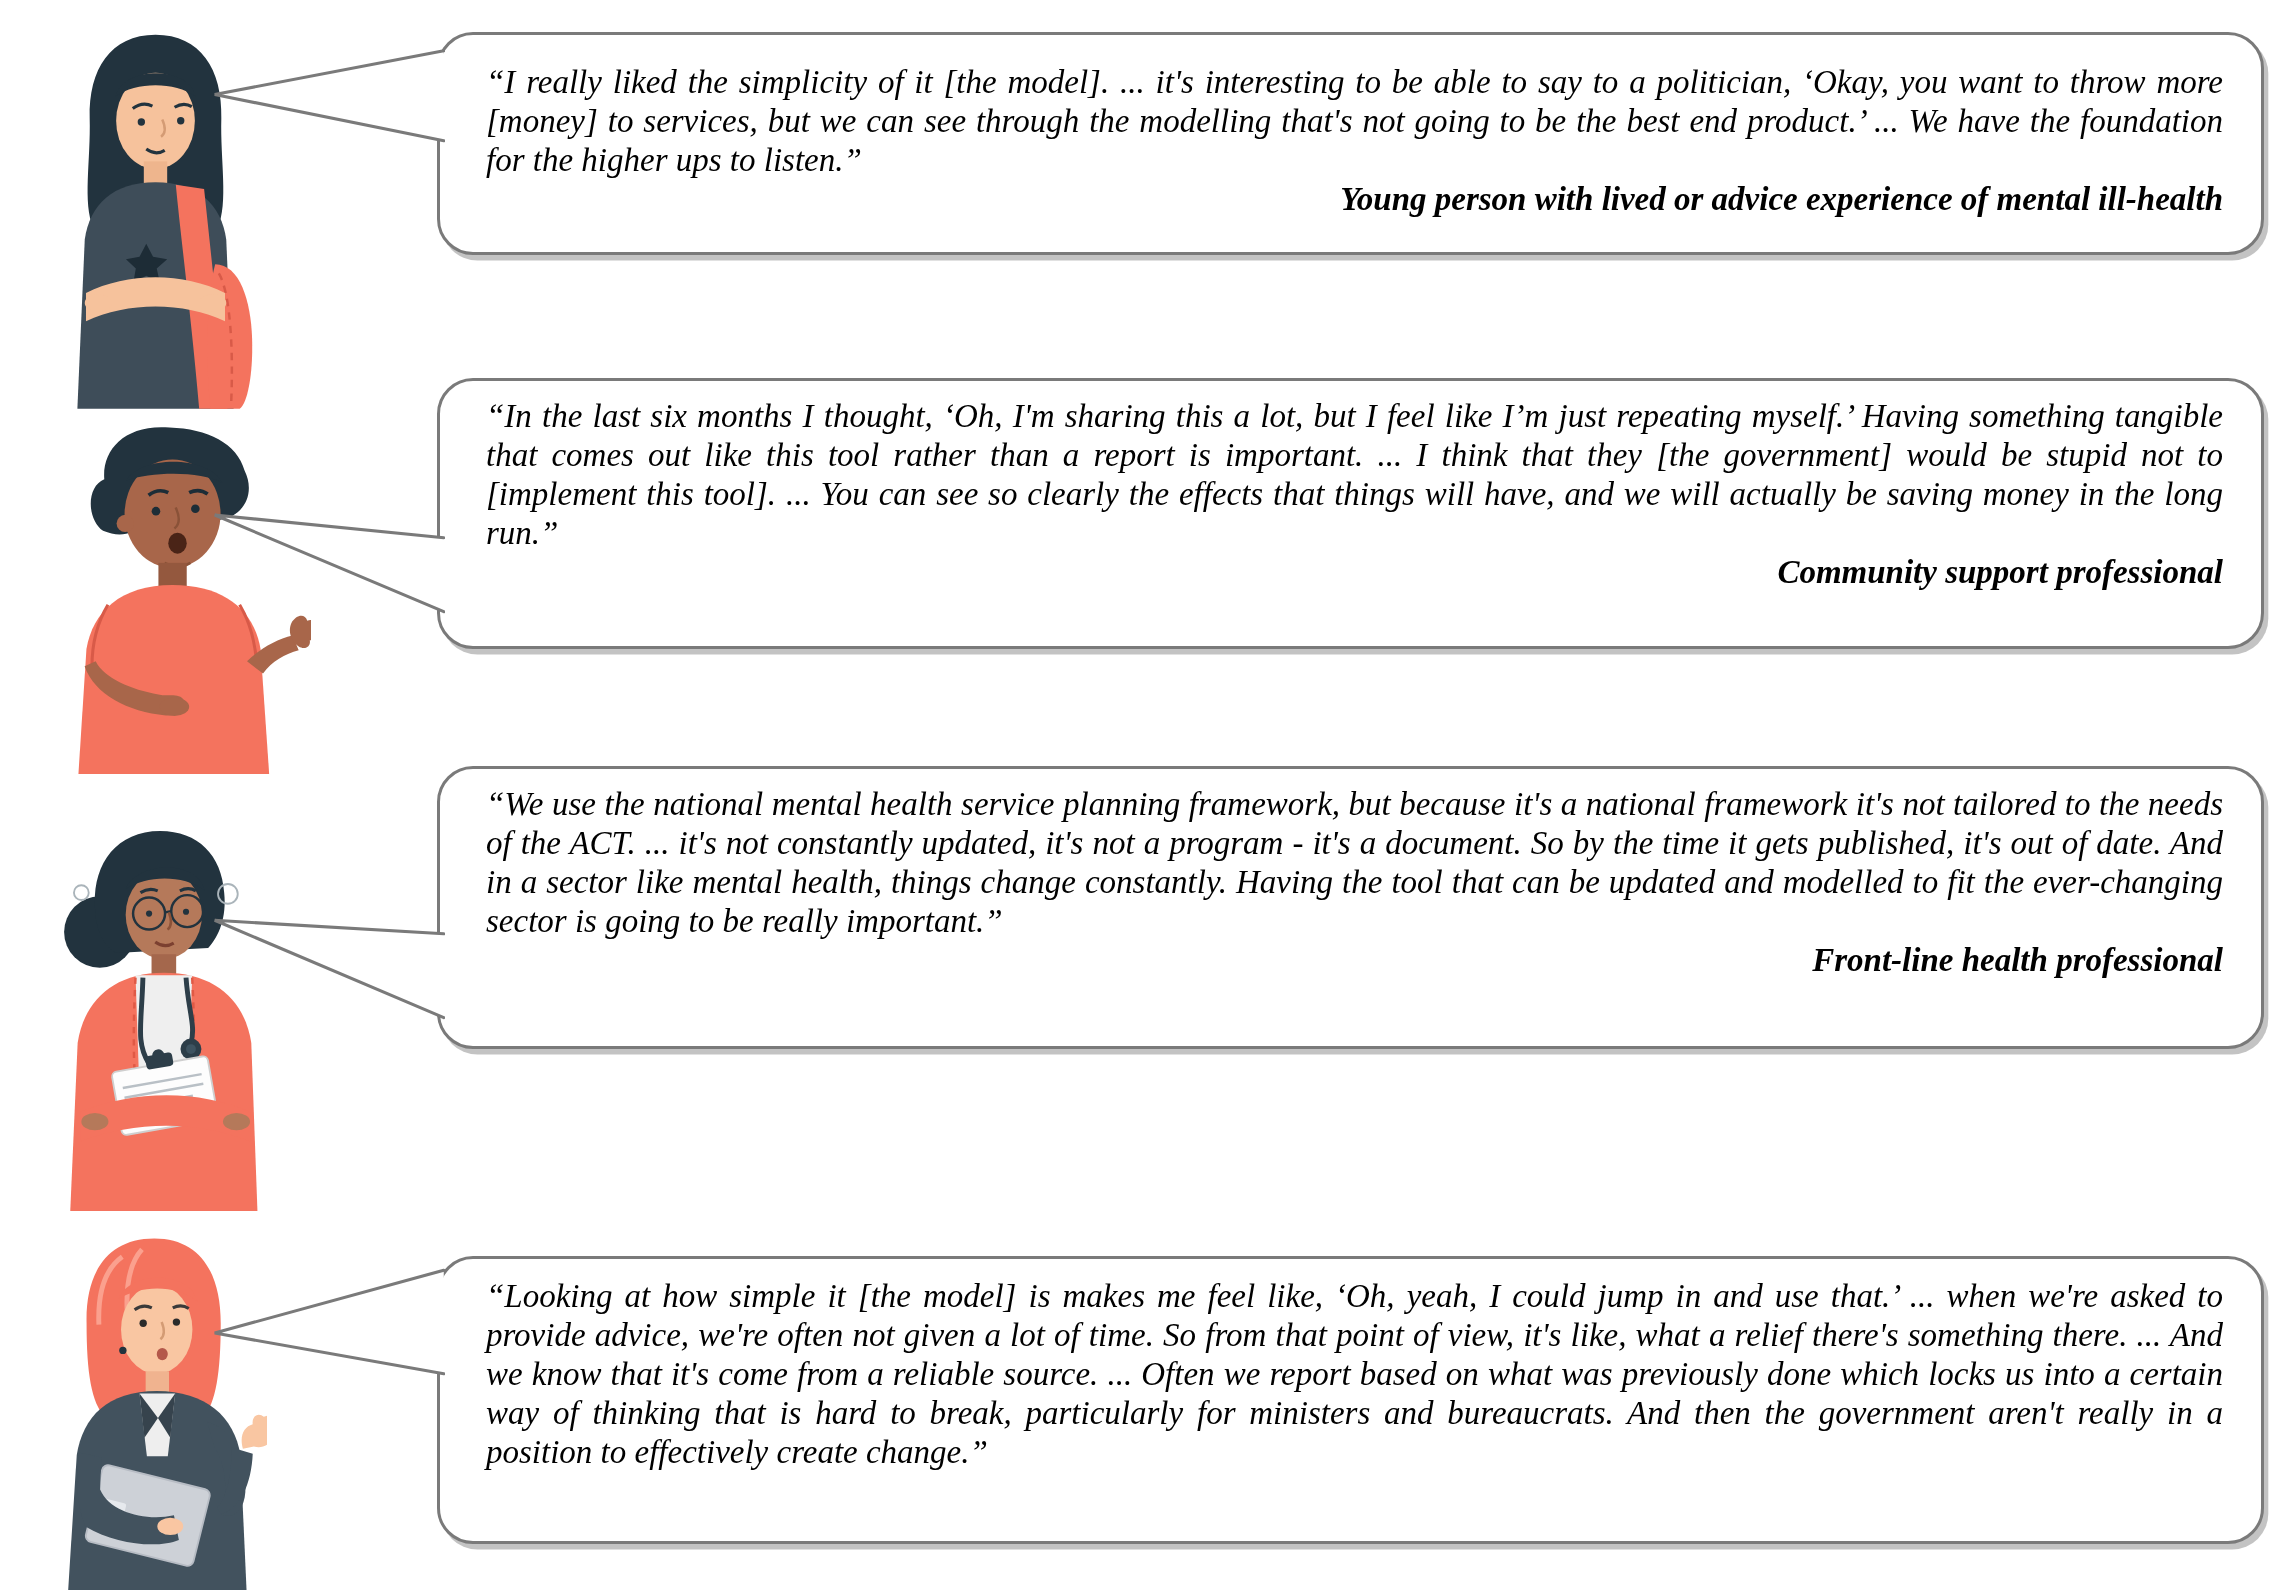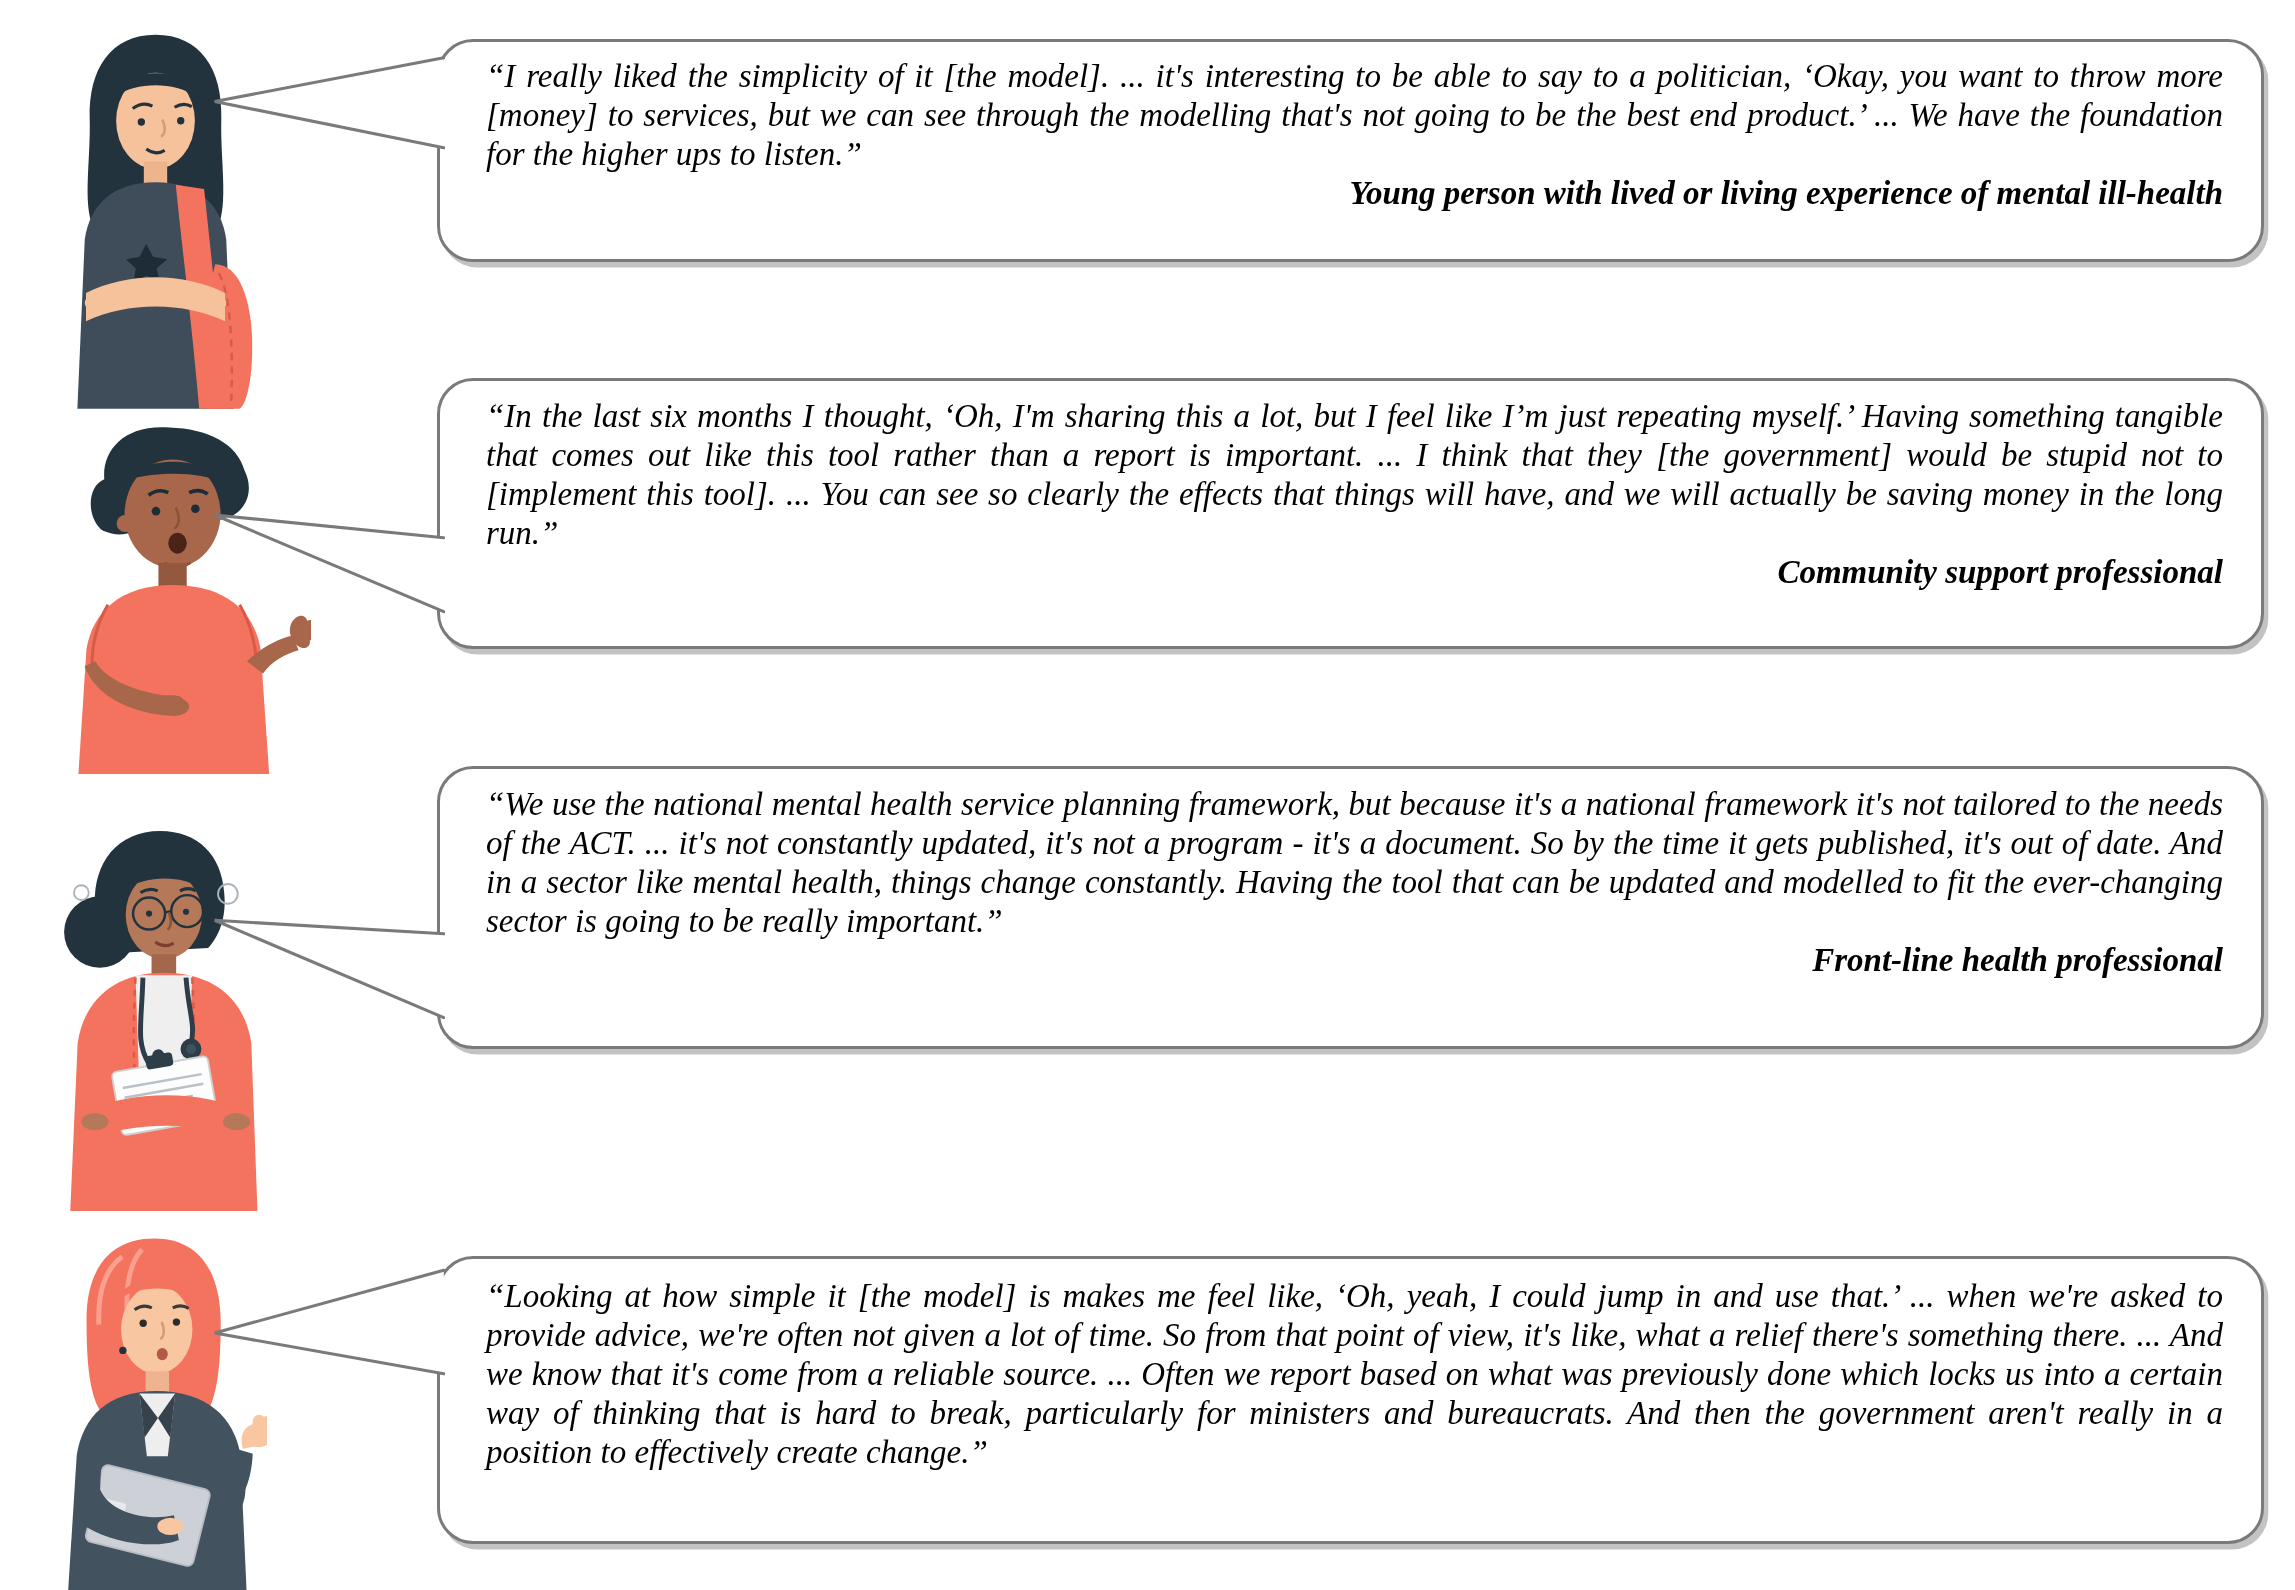--- a/index.html
+++ b/index.html
@@ -11,21 +11,21 @@
     position:absolute;left:437px;width:1827px;box-sizing:border-box;
     background:#ffffff;border:3.1px solid #7a7a7a;border-radius:36px;
     box-shadow:4.3px 5.5px 0 rgba(145,145,145,0.55);
     font-style:italic;font-size:33px;line-height:39px;color:#000;
     padding:16px 38px 11px 46px;text-align:justify;
   }
   .quote-text{display:block;}
   .attr{display:block;font-weight:bold;text-align:right;}
   .tail{position:absolute;}
   .avatar{position:absolute;}
-  #b1{top:39px;min-height:223px;padding-top:15px;}
+  #b1{top:32px;min-height:223px;padding-top:28px;}
   #b2{top:378px;min-height:271px;}
   #b3{top:766px;min-height:283px;}
   #b4{top:1256px;min-height:288px;padding-top:18px;}
   #a1{left:54px;top:27px;}
   #a2{left:28px;top:420px;}
   #a3{left:43px;top:820px;}
   #a4{left:36px;top:1231px;}
 </style>
 </head>
 <body>
@@ -177,21 +177,21 @@
     <path d="M336 354 C330 332 338 318 352 314 C350 300 362 294 370 302 C380 296 390 304 386 316 C396 320 394 332 384 336 C380 348 366 354 354 350 Z" fill="#f9c6a2"></path>
   </g>
 </svg>
 
 <div id="b1" class="bubble">
   <svg class="tail" style="left:-229px;top:7.4px" width="234" height="105" viewBox="0 0 380 170">
     <path d="M378 14 L6 85 L378 160 Z" fill="#ffffff"></path>
     <path d="M378 14 L6 85 L378 160" stroke="#7a7a7a" stroke-width="5" fill="none" stroke-linecap="round"></path>
   </svg>
   <span class="quote-text">“I really liked the simplicity of it [the model]. ... it's interesting to be able to say to a politician, ‘Okay, you want to throw more [money] to services, but we can see through the modelling that's not going to be the best end product.’ ... We have the foundation for the higher ups to listen.”</span>
-  <span class="attr">Young person with lived or living experience of mental ill-health</span>
+  <span class="attr">Young person with lived or advice experience of mental ill-health</span>
 </div>
 
 <div id="b2" class="bubble">
   <svg class="tail" style="left:-229px;top:129px" width="234" height="111" viewBox="0 0 380 180">
     <path d="M378 45 L6 8 L378 165 Z" fill="#ffffff"></path>
     <path d="M378 45 L6 8 L378 165" stroke="#7a7a7a" stroke-width="5" fill="none" stroke-linecap="round"></path>
   </svg>
   <span class="quote-text">“In the last six months I thought, ‘Oh, I'm sharing this a lot, but I feel like I’m just repeating myself.’ Having something tangible that comes out like this tool rather than a report is important. ... I think that they [the government] would be stupid not to [implement this tool]. ... You can see so clearly the effects that things will have, and we will actually be saving money in the long run.”</span>
   <span class="attr">Community support professional</span>
 </div>

